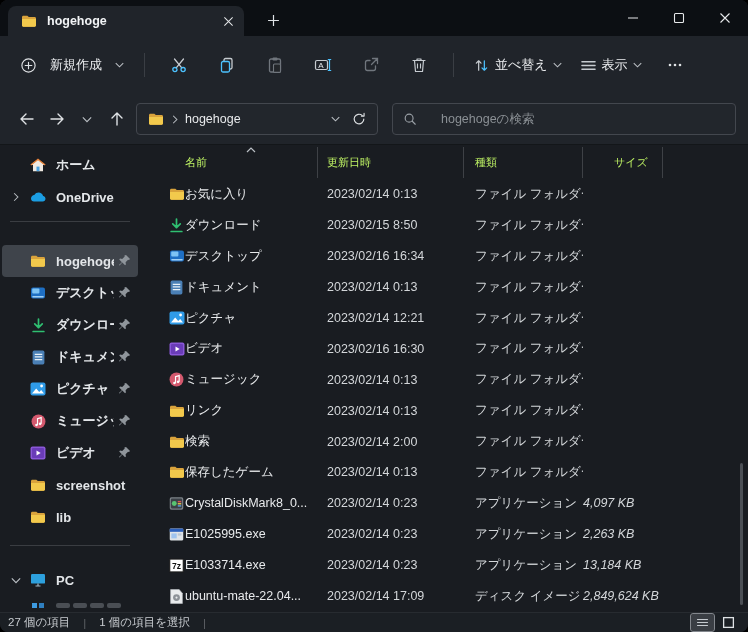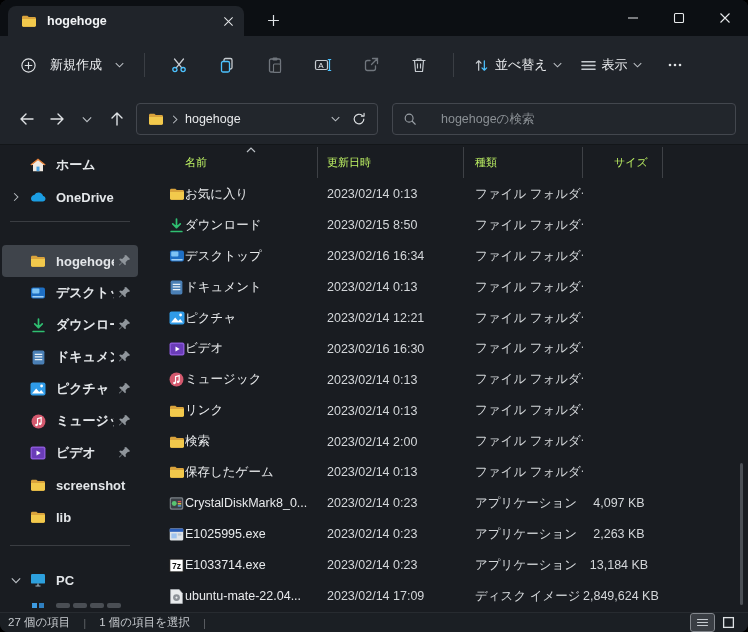--- a/index.html
+++ b/index.html
@@ -74,21 +74,21 @@
   .cols { display:grid; grid-template-columns:178px 146px 119px 80px 1fr; height:31px; margin-top:2px; position:relative; }
   .col { font-size:11px; color:#bef264; display:flex; align-items:center; border-right:1px solid #3e4146; }
   .col.c1 { padding-left:45px; } .col.c2 { padding-left:9px; } .col.c3 { padding-left:11px; } .col.c4 { padding-left:31px; }
   .col.c5 { border-right:none; }
   .sort-caret { position:absolute; left:106px; top:0px; }
   .rows { position:absolute; top:34px; left:0; right:0; bottom:0; }
   .frow { display:grid; grid-template-columns:178px 146px 119px 80px 1fr; height:30.9px; align-items:center; border-radius:3px; }
   .fname { display:flex; align-items:center; padding-left:28px; font-size:12.5px; color:#e8eaec; white-space:nowrap; overflow:hidden; }
   .fdate { padding-left:9px; font-size:12.5px; color:#d3d6d9; white-space:nowrap; }
   .ftype { padding-left:11px; font-size:12.5px; color:#d3d6d9; white-space:nowrap; overflow:hidden; }
-  .fsize { text-align:center; padding-right:8px; font-size:12.5px; color:#d3d6d9; white-space:nowrap; }
+  .fsize { text-align:left; padding-right:8px; font-size:12.5px; color:#d3d6d9; white-space:nowrap;font-style:italic; }
   .icw { width:17px; height:17px; display:flex; align-items:center; justify-content:center; flex:0 0 auto; }
   .vscroll { position:absolute; right:5px; top:318px; width:3px; height:142px; background:#4b4f55; border-radius:2px; }
   
   .statusbar {
     position:absolute; left:0; right:0; bottom:0; height:20px; background:#1b1f24;
     display:flex; align-items:center; padding:0 8px; gap:13px;
     font-size:11.5px; color:#c9cdd1; border-top:1px solid #272b30;
   }
   .sb-sep { color:#5d6166; }
   .sb-views { margin-left:auto; display:flex; gap:3px; align-items:center; }

